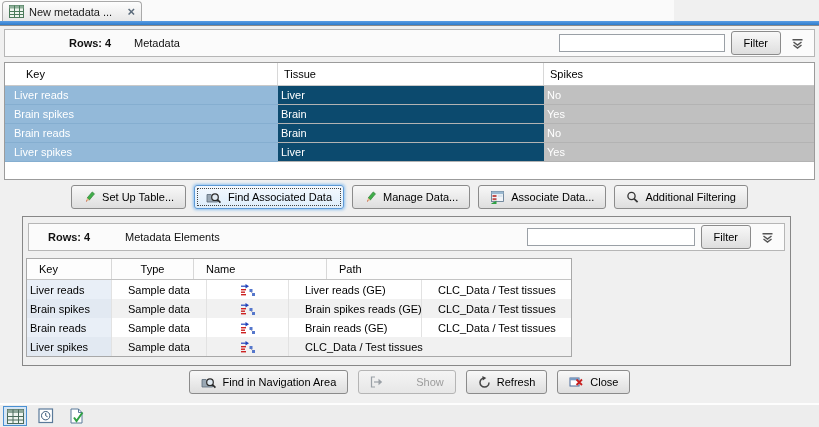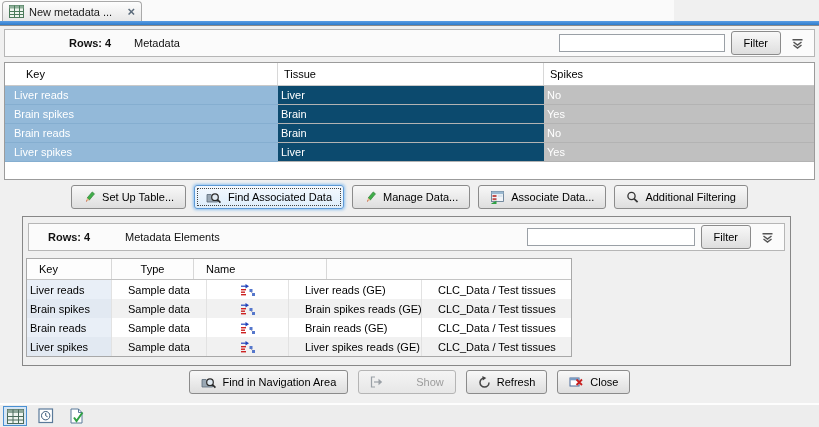--- a/index.html
+++ b/index.html
@@ -235,20 +235,21 @@
               <path d="M2.5 7 L6.5 10 L10.5 7" fill="none" stroke="#555" stroke-width="1.5"></path>
             </svg>
         </span>
       </div>
 
       <div class="table2">
         <div class="t2-header">
           <div class="t2-hc w-key">Key</div>
           <div class="t2-hc w-type">Type</div>
           <div class="t2-hc w-name">Name</div>
+          <div class="t2-hc w-path">Path</div>
         </div>
         <div class="t2-row">
           <div class="t2-cell w-key">Liver reads</div>
           <div class="t2-cell w-role">Sample data</div>
           <div class="t2-cell w-type">
               <span class="icon">
                 <svg width="16" height="14">
                   <path d="M1 3.2 L6 3.2" stroke="#2244bb" stroke-width="1.2"></path>
                   <path d="M5.5 1 L9 3.2 L5.5 5.4 Z" fill="#2244bb"></path>
                   <rect x="1" y="6" width="5" height="1.4" fill="#cc2222"></rect>
@@ -313,21 +314,20 @@
                   <path d="M5.5 1 L9 3.2 L5.5 5.4 Z" fill="#2244bb"></path>
                   <rect x="1" y="6" width="5" height="1.4" fill="#cc2222"></rect>
                   <rect x="1" y="8.5" width="4" height="1.4" fill="#cc2222"></rect>
                   <rect x="1" y="11" width="5" height="1.4" fill="#cc2222"></rect>
                   <rect x="9.5" y="6" width="3" height="3" fill="#5577cc"></rect>
                   <rect x="12" y="10" width="3" height="3" fill="#5577cc"></rect>
                   <line x1="11" y1="9" x2="12.5" y2="10" stroke="#88a" stroke-width="0.8"></line>
                 </svg>
               </span>
             </div>
-          <div class="t2-cell w-name">Liver spikes reads (GE)</div>
           <div class="t2-cell w-path">CLC_Data / Test tissues</div>
         </div>
       </div>
     </div>
 
     <div class="btnrow2">
       <button class="btn">
         <span class="icon">
           <svg width="16" height="13">
               <path d="M1 3.5 L1 11 L11.5 11 L11.5 4.5 L6 4.5 L5 3.5 Z" fill="#9aa8b4" stroke="#5a6a78" stroke-width="0.8"></path>

